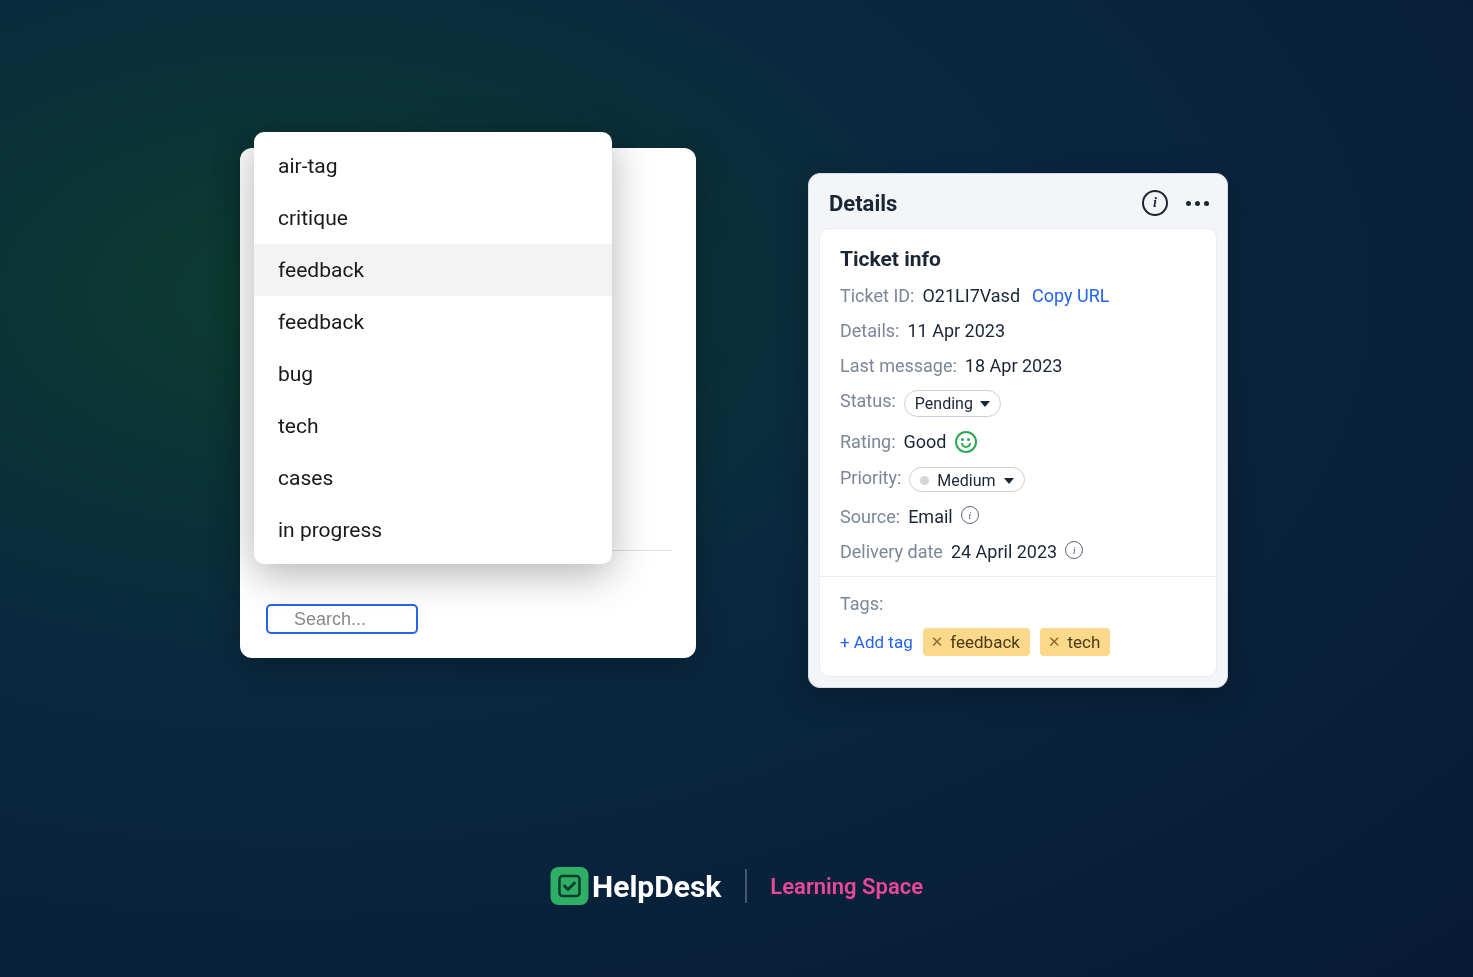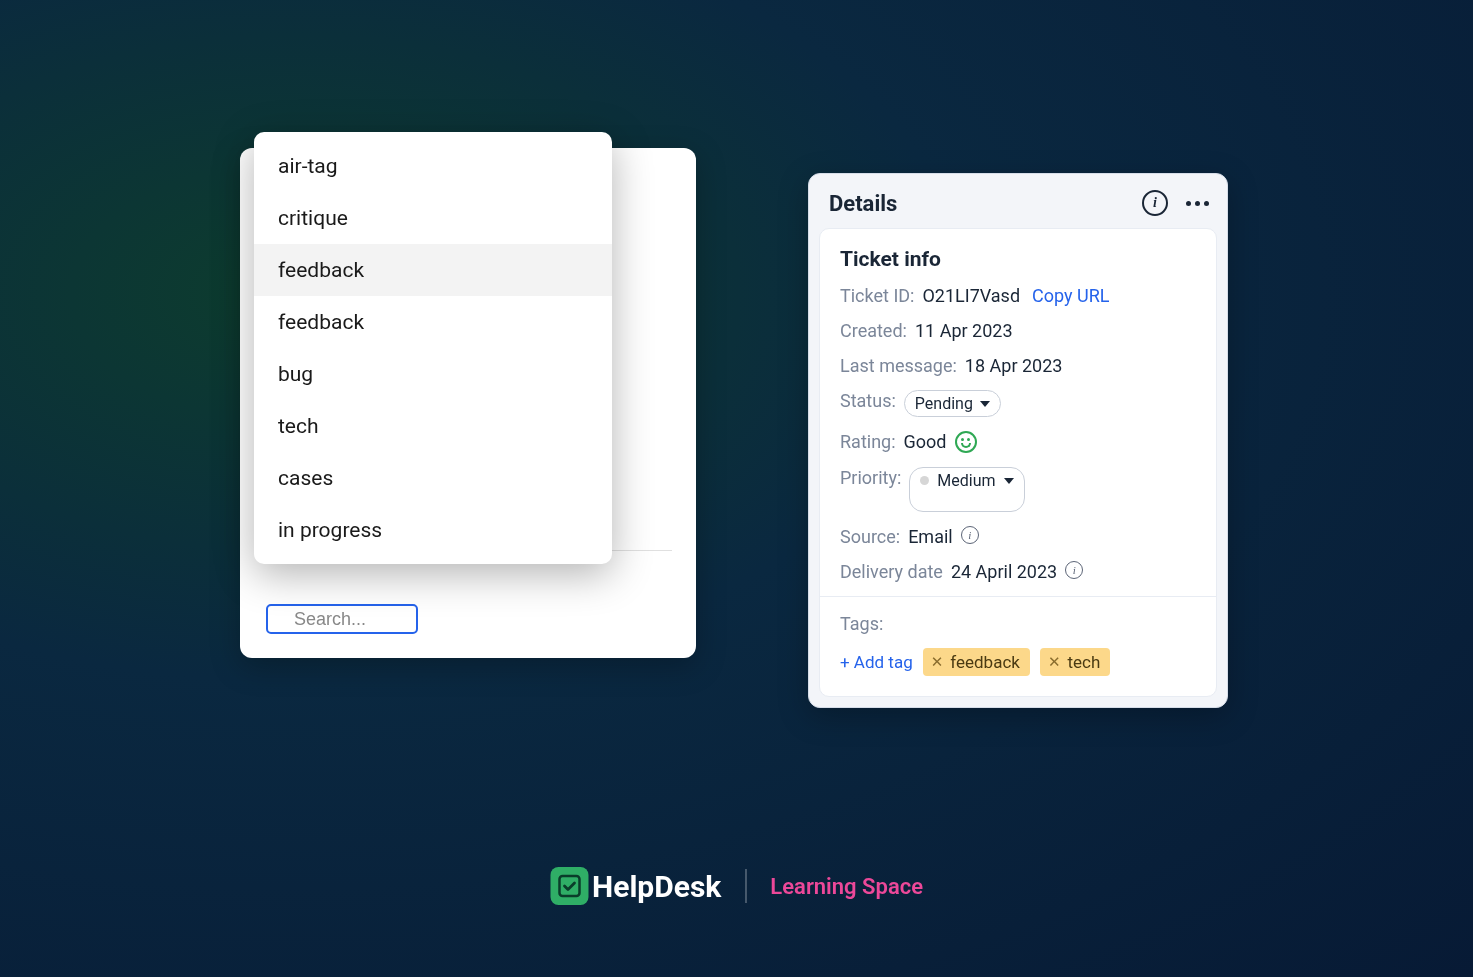--- a/index.html
+++ b/index.html
@@ -205,21 +205,21 @@
       border: 2px solid #2fa854;
       border-top: none;
       border-radius: 0 0 10px 10px;
       bottom: 3.5px;
       left: 4px;
     }
     
     .priority-pill {
       border: 1px solid #c9cfd9;
       border-radius: 14px;
-      padding: 3px 10px 21px 10px;
+      padding: 3px 10px 1px 10px;
       display: inline-flex;
       align-items: center;
       gap: 8px;
       font-size: 16px;
       color: #1a2636;
       cursor: pointer;
     }
     .priority-dot {
       width: 9px;
       height: 9px;
@@ -351,21 +351,21 @@
   <div class="ticket-info-card">
     <div class="ticket-info-title">Ticket info</div>
 
     <div class="info-row">
       <span class="info-label">Ticket ID:</span>
       <span class="info-value">O21LI7Vasd</span>
       <span class="copy-link">Copy URL</span>
     </div>
 
     <div class="info-row">
-      <span class="info-label">Created:</span>
+      <span class="info-label">Details:</span>
       <span class="info-value">11 Apr 2023</span>
     </div>
 
     <div class="info-row">
       <span class="info-label">Last message:</span>
       <span class="info-value">18 Apr 2023</span>
     </div>
 
     <div class="info-row">
       <span class="info-label">Status:</span>

